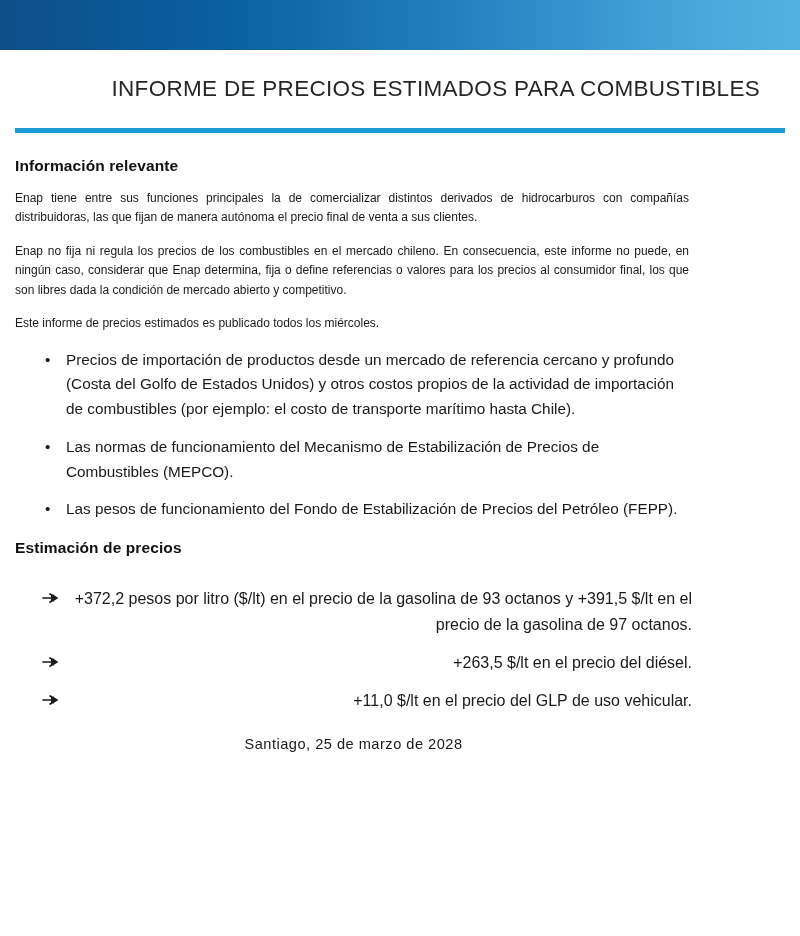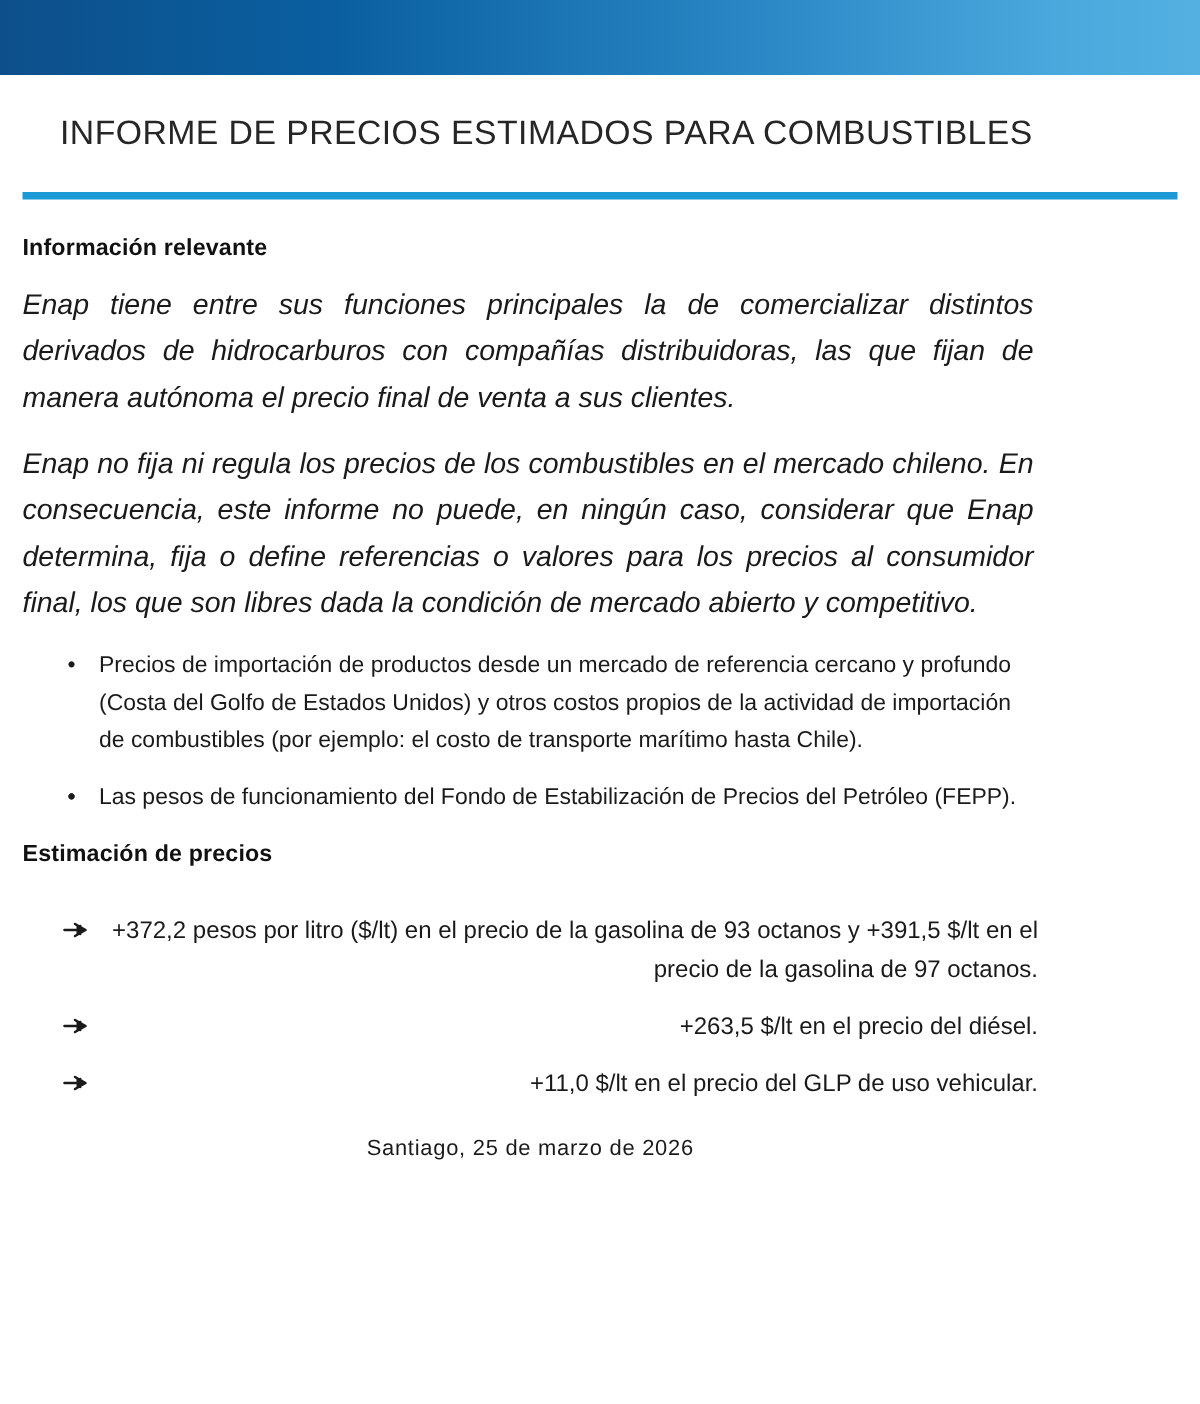--- a/index.html
+++ b/index.html
@@ -21,21 +21,21 @@
   .header-band {
     width: 800px;
     height: 50px;
     background: linear-gradient(to right, #0d4f8b 0%, #0a5fa0 28%, #2a86c4 62%, #4aa8dd 88%, #53b0e0 100%);
   }
 
   .title-zone {
     height: 78px;
     display: flex;
     align-items: center;
-    justify-content: flex-start;
+    justify-content: flex-end;
     padding: 0 40px;
     box-sizing: border-box;
   }
   .doc-title {
     font-family: "Liberation Sans", sans-serif;
     font-size: 22.5px;
     font-weight: 400;
     letter-spacing: 0.3px;
     color: #262626;
     text-align: center;
@@ -62,27 +62,26 @@
     color: #111111;
     margin: 0 0 14px 0;
     letter-spacing: 0.1px;
   }
   h2.section-heading.second {
     margin-top: 17px;
     margin-bottom: 29px;
   }
 
   p.para {
-    font-size: 19px;
+    font-size: 12px;
     line-height: 1.62;
     margin: 0 0 14px 0;
     text-align: justify;
     color: #1a1a1a;
     padding-right: 3px;
-    font-style: italic;
   }
   p.para.nojust {
     text-align: left;
   }
 
   ul.bullets {
     list-style: none;
     margin: 0 0 4px 0;
     padding: 0;
   }
@@ -148,29 +147,31 @@
 <div class="rule"></div>
 
 <div class="content">
 
   <h2 class="section-heading">Información relevante</h2>
 
   <p class="para">Enap tiene entre sus funciones principales la de comercializar distintos derivados de hidrocarburos con compañías distribuidoras, las que fijan de manera autónoma el precio final de venta a sus clientes.</p>
 
   <p class="para">Enap no fija ni regula los precios de los combustibles en el mercado chileno. En consecuencia, este informe no puede, en ningún caso, considerar que Enap determina, fija o define referencias o valores para los precios al consumidor final, los que son libres dada la condición de mercado abierto y competitivo.</p>
 
+  <p class="para nojust">Este informe de precios estimados es publicado todos los miércoles.</p>
 
 
   <ul class="bullets">
     <li>
       <span class="dot-marker">•</span>
       <span>Precios de importación de productos desde un mercado de referencia cercano y profundo (Costa del Golfo de Estados Unidos) y otros costos propios de la actividad de importación de combustibles (por ejemplo: el costo de transporte marítimo hasta Chile).</span>
     </li>
     <li>
       <span class="dot-marker">•</span>
+      <span>Las normas de funcionamiento del Mecanismo de Estabilización de Precios de Combustibles (MEPCO).</span>
     </li>
     <li>
       <span class="dot-marker">•</span>
       <span>Las pesos de funcionamiento del Fondo de Estabilización de Precios del Petróleo (FEPP).</span>
     </li>
   </ul>
 
   <h2 class="section-heading second">Estimación de precios</h2>
 
 
@@ -197,15 +198,15 @@
       <span class="arrow-marker">
         <svg width="18" height="22" viewBox="0 0 18 22" aria-hidden="true">
           <path d="M1 11 L11 11 M8 7 L15 11 L8 15 M11.5 8.4 L11.5 13.6" stroke="#1a1a1a" stroke-width="1.7" fill="none" stroke-linecap="round" stroke-linejoin="round"></path>
           <path d="M9 7.6 L15.2 11 L9 14.4 Z" fill="#1a1a1a"></path>
         </svg>
       </span>
       <span>+11,0 $/lt en el precio del GLP de uso vehicular.</span>
     </li>
   </ul>
 
-  <div class="footer-date">Santiago, 25 de marzo de 2026</div>
+  <div class="footer-date">Santiago, 25 de marzo de 2028</div>
 
 </div>
 
 </body></html>

